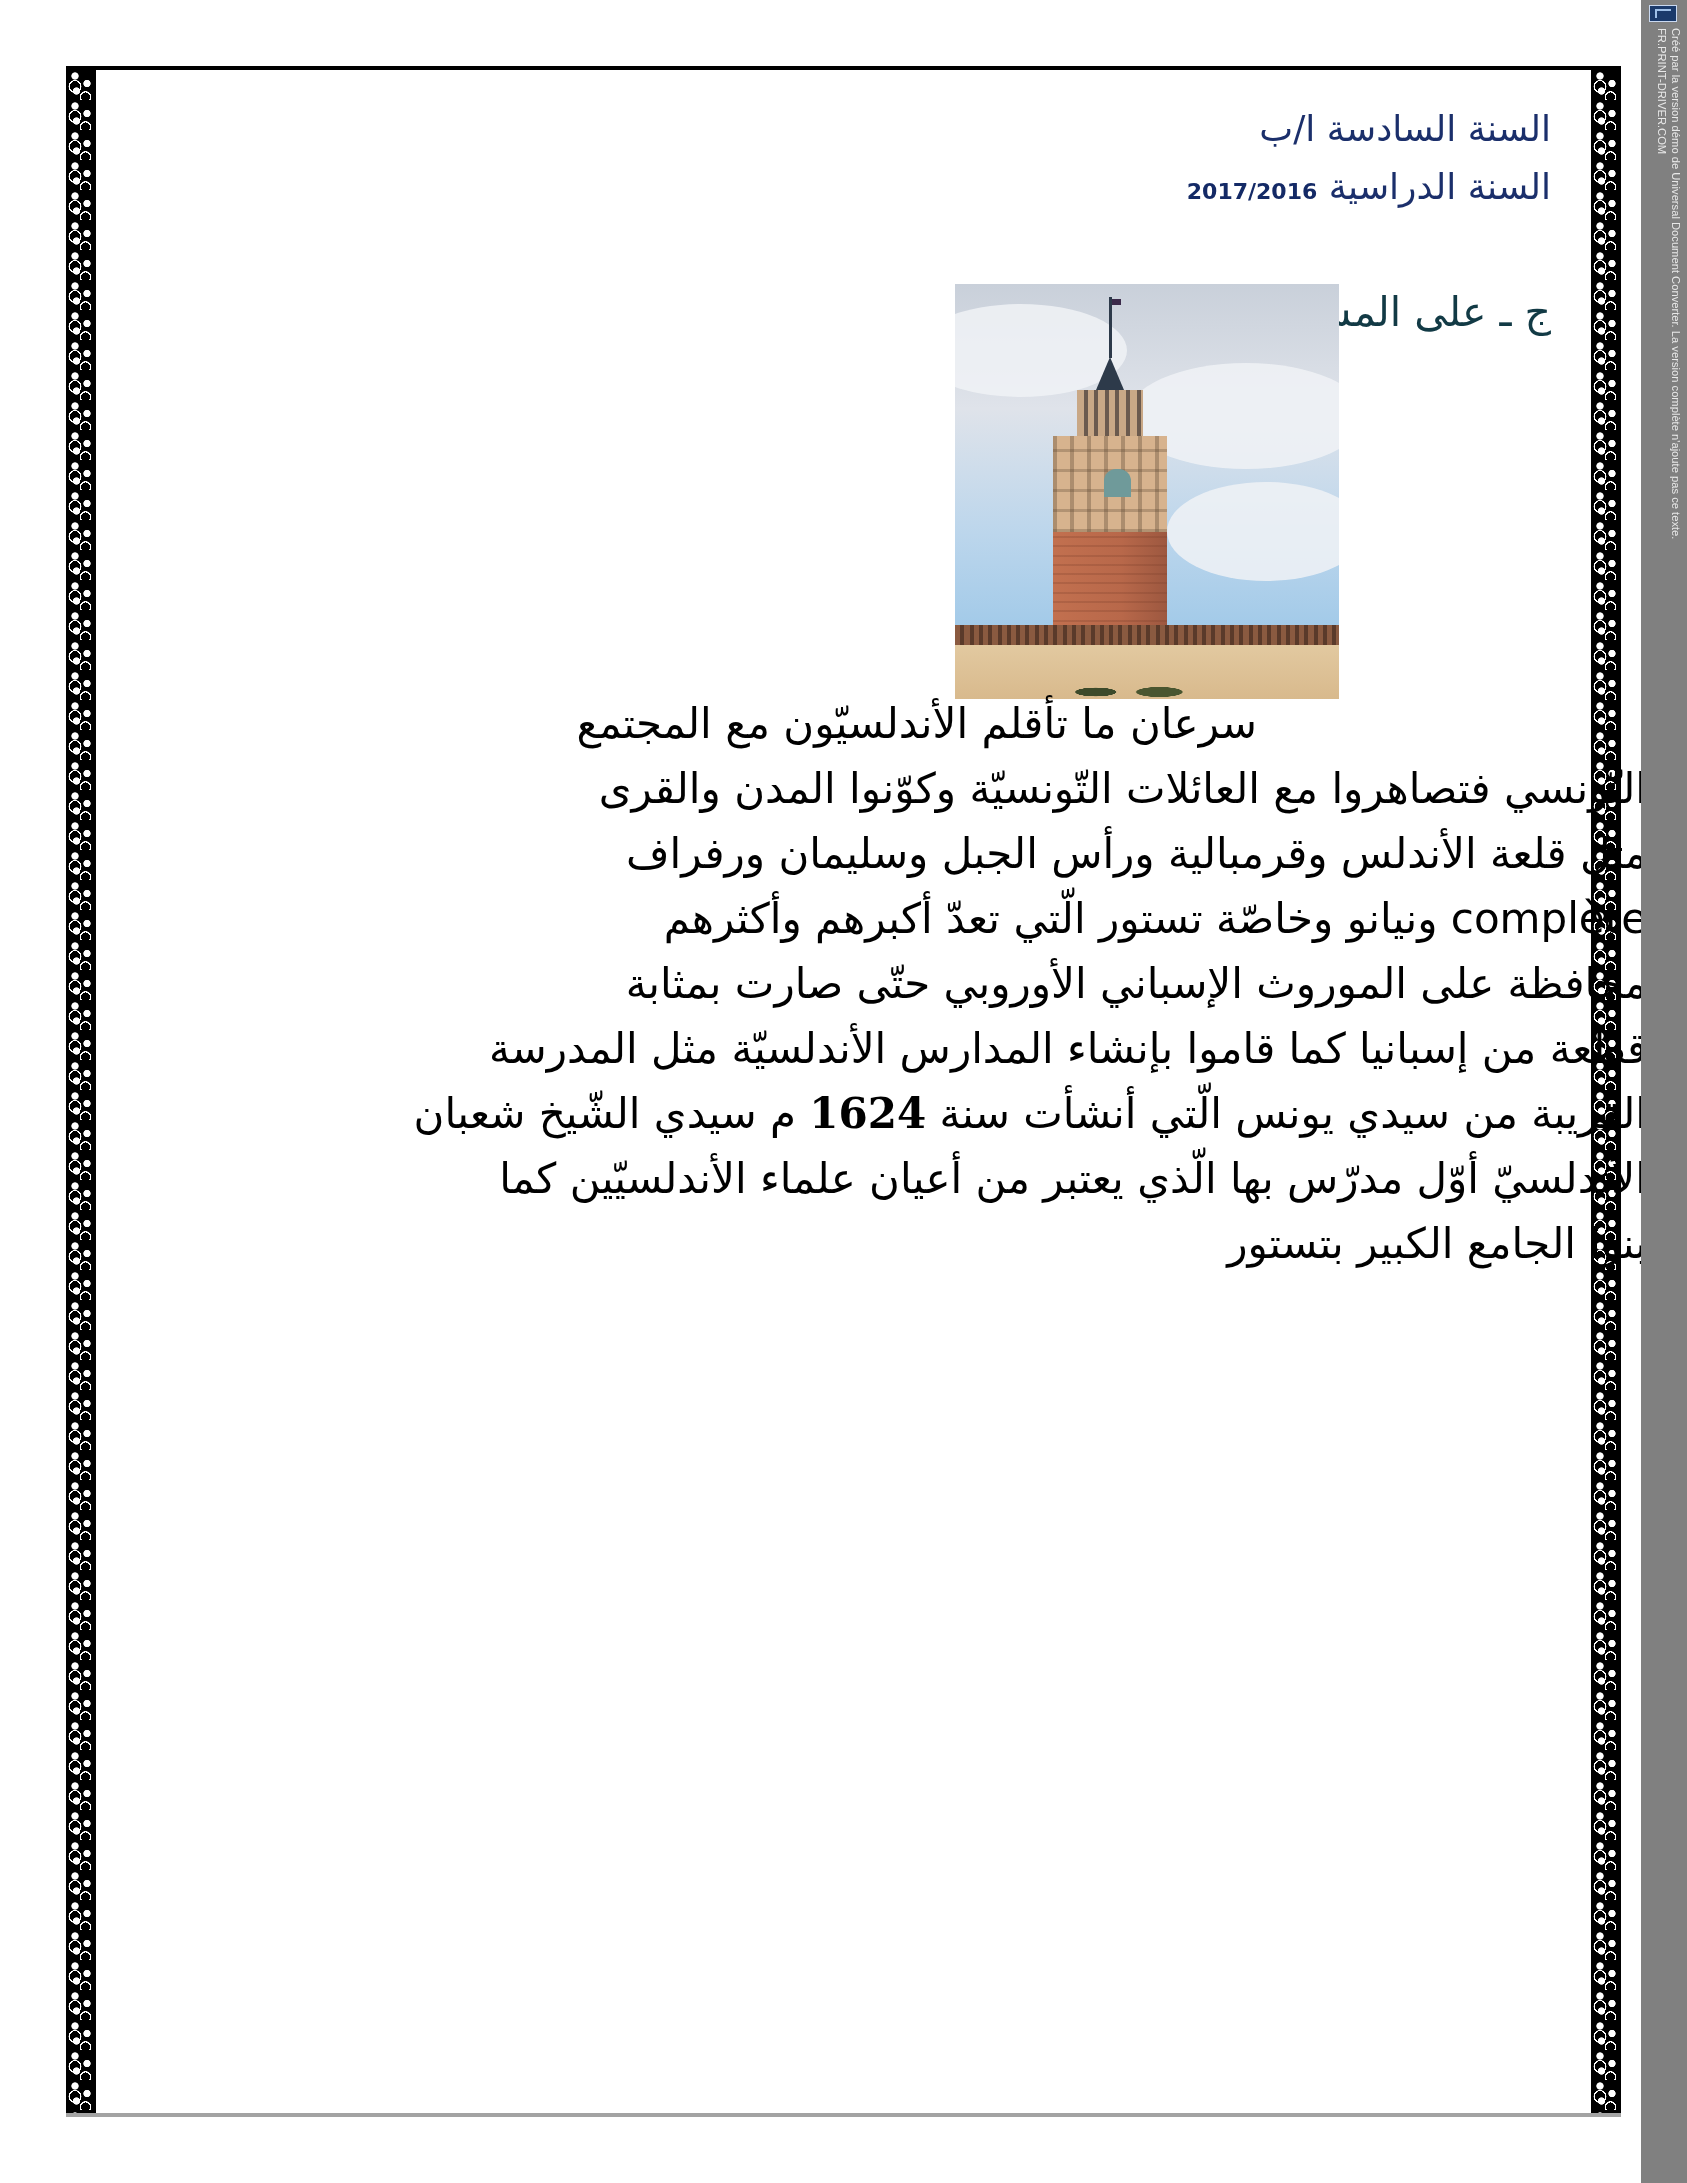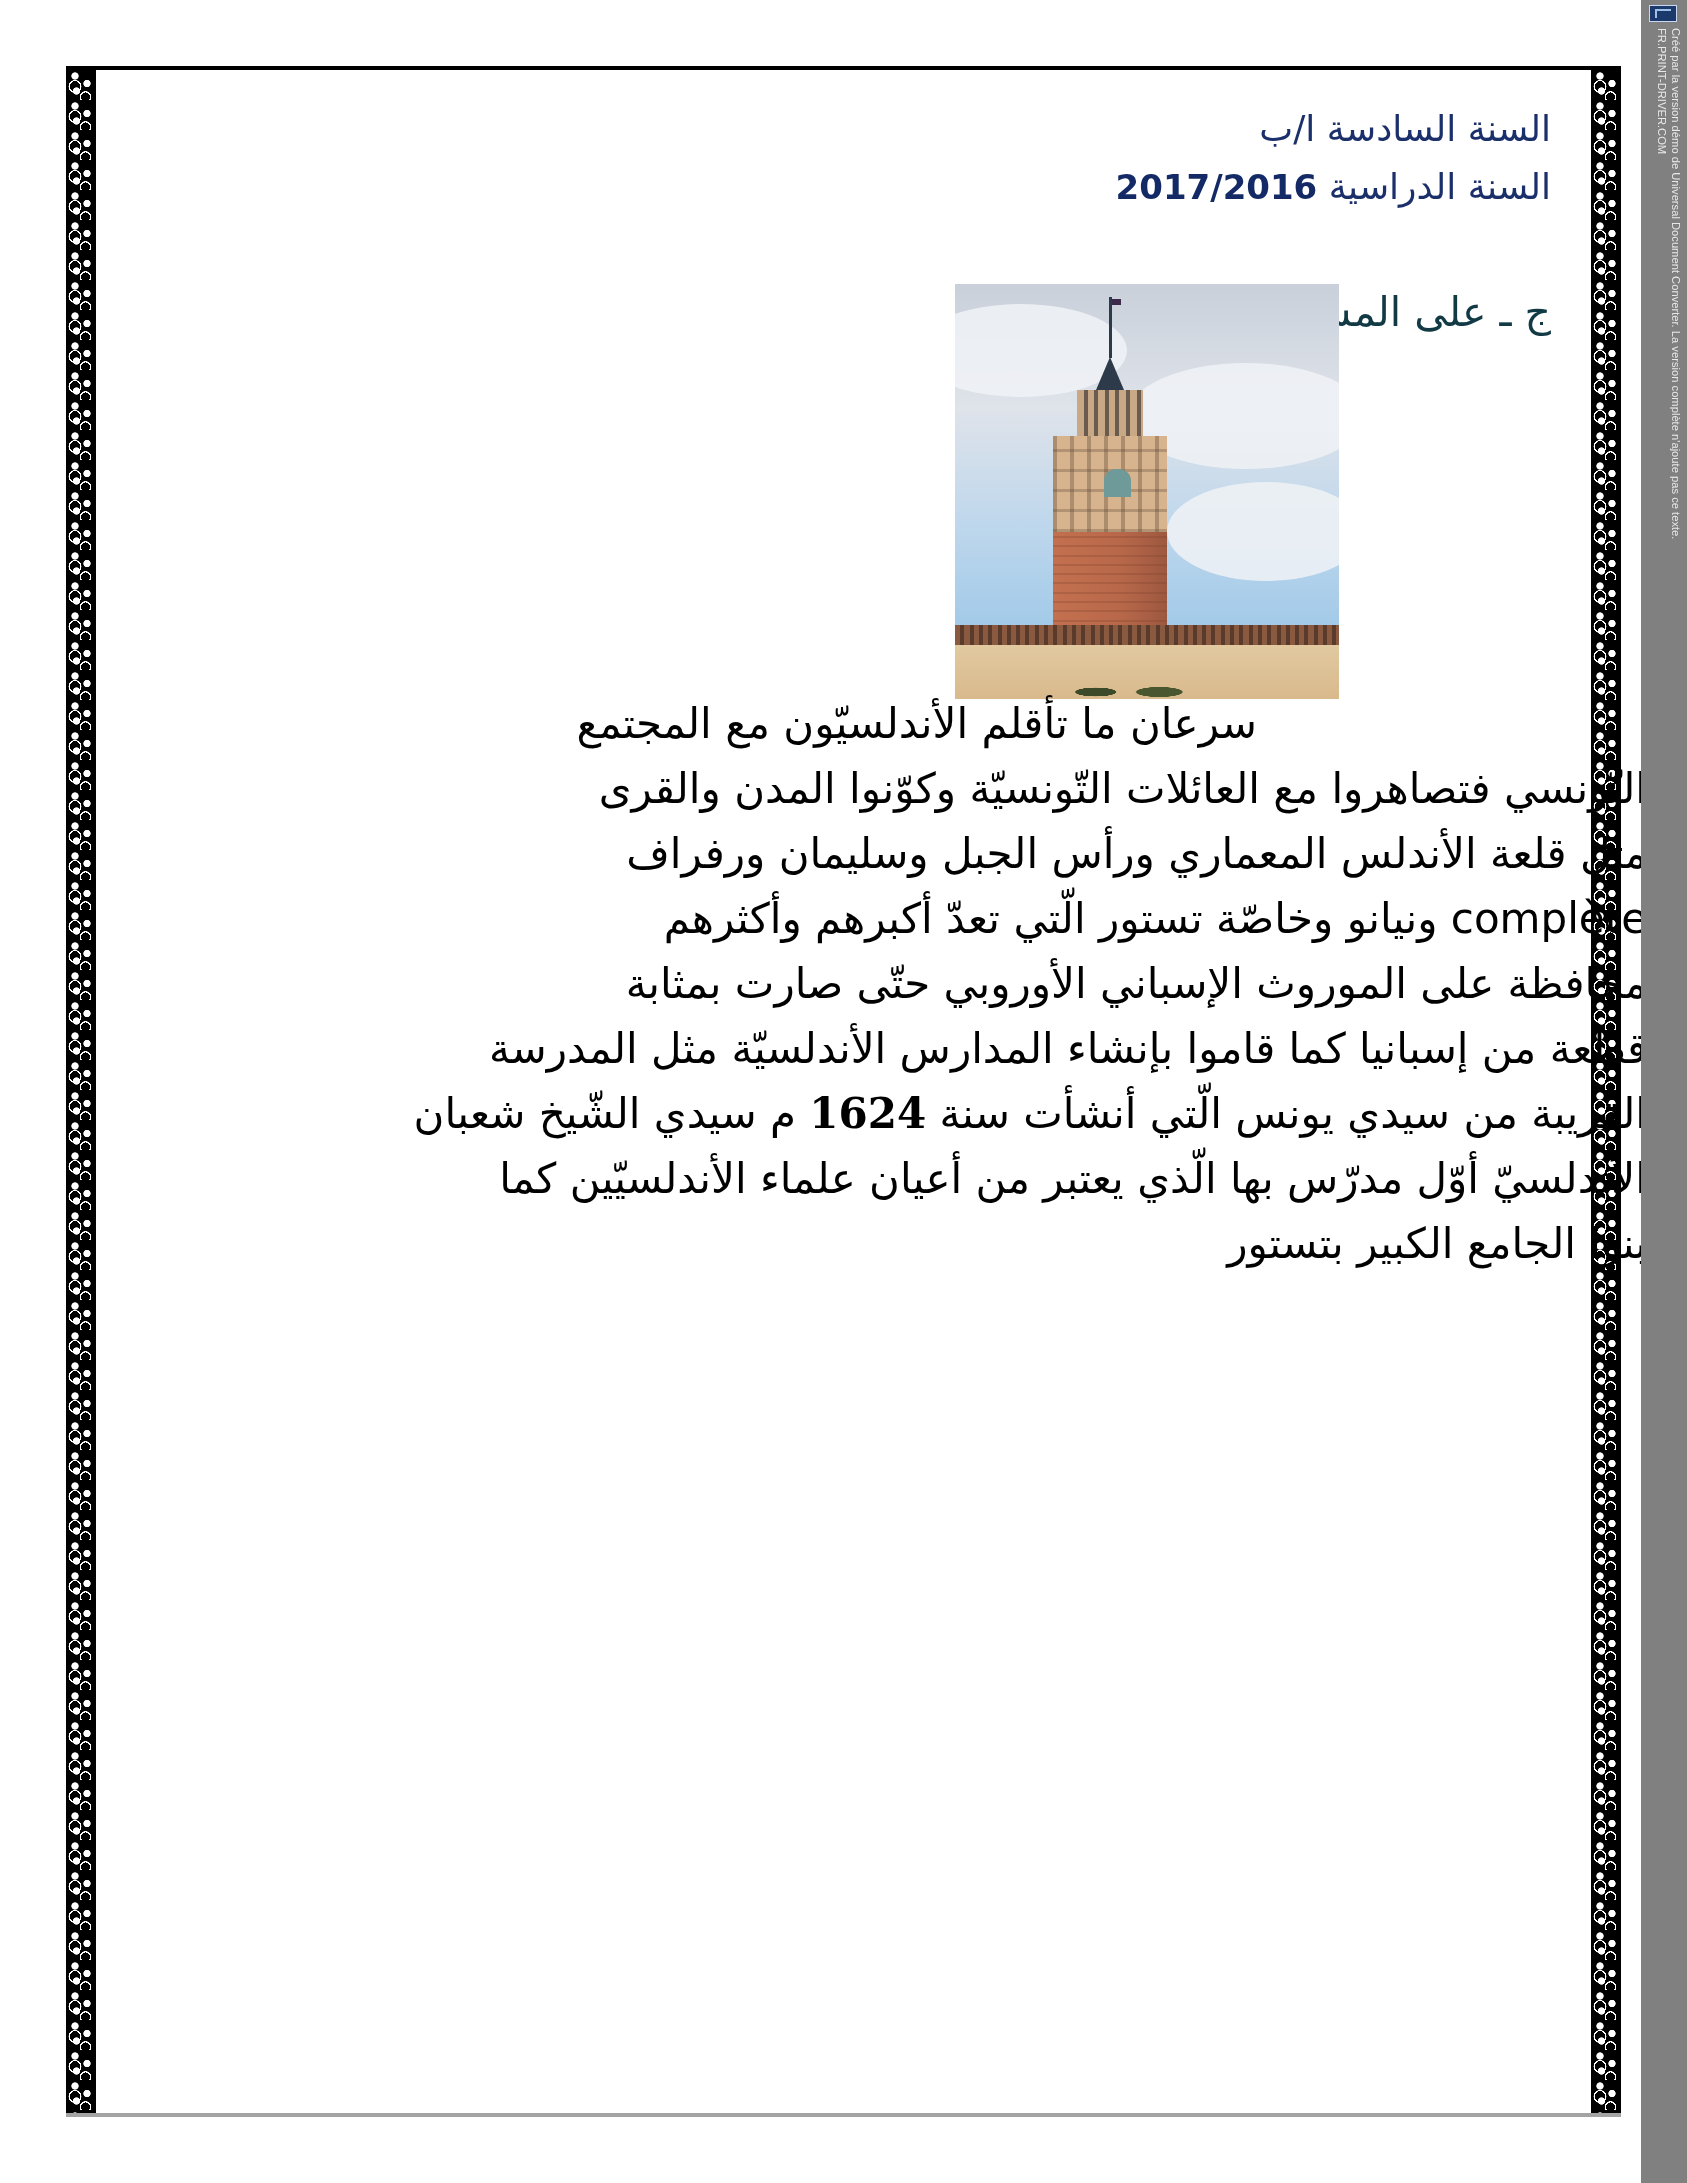--- a/index.html
+++ b/index.html
@@ -34,21 +34,21 @@
     }
     .header-block {
       position: absolute; right: 40px; top: 30px;
       direction: rtl; text-align: right;
       color: #1b2f6b;
       font-family: "DejaVu Sans", sans-serif;
     }
     .header-line {
       font-size: 36px; line-height: 58px; white-space: nowrap;
     }
-    .header-year { font-weight: bold; font-size: 34px; color: #142a66; }
+    .header-year { font-weight: bold; font-size: 22px; color: #142a66; }
 
     .section-heading {
       position: absolute; right: 40px; top: 218px;
       direction: rtl; text-align: right;
       color: #123a45; font-size: 41px; white-space: nowrap;
     }
 
     .photo {
       position: absolute; left: 955px; top: 284px;
       width: 384px; height: 415px; overflow: hidden;
@@ -163,21 +163,21 @@
   <div class="window"></div>
   <div class="shaft"></div>
   <div class="roof"></div>
   <div class="wall"></div>
   <div class="trees"></div>
 </div>
 
 <div class="body-text">
   <div class="body-line first">سرعان ما تأقلم الأندلسيّون مع المجتمع</div>
   <div class="body-line">التّونسي فتصاهروا مع العائلات التّونسيّة وكوّنوا المدن والقرى</div>
-  <div class="body-line">مثل قلعة الأندلس المعماري ورأس الجبل وسليمان ورفراف</div>
+  <div class="body-line">مثل قلعة الأندلس وقرمبالية ورأس الجبل وسليمان ورفراف</div>
   <div class="body-line">complète ونيانو وخاصّة تستور الّتي تعدّ أكبرهم وأكثرهم</div>
   <div class="body-line">محافظة على الموروث الإسباني الأوروبي حتّى صارت بمثابة</div>
   <div class="body-line">قطعة من إسبانيا كما قاموا بإنشاء المدارس الأندلسيّة مثل المدرسة</div>
   <div class="body-line">
     <span>القريبة من سيدي يونس الّتي أنشأت سنة</span>
     <span class="year-num">1624</span>
     <span>م سيدي الشّيخ شعبان</span>
   </div>
   <div class="body-line">الأندلسيّ أوّل مدرّس بها الّذي يعتبر من أعيان علماء الأندلسيّين كما</div>
   <div class="body-line">بنوا الجامع الكبير بتستور</div>

